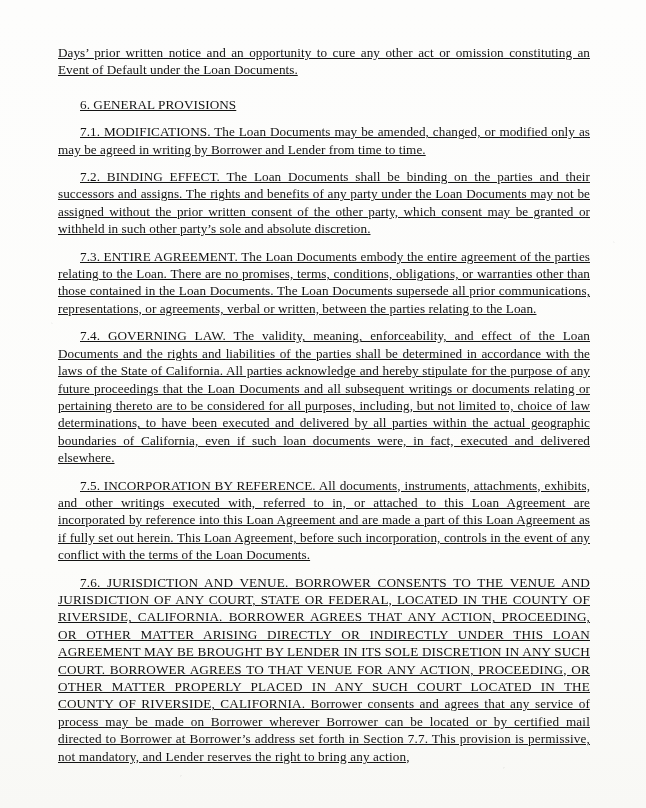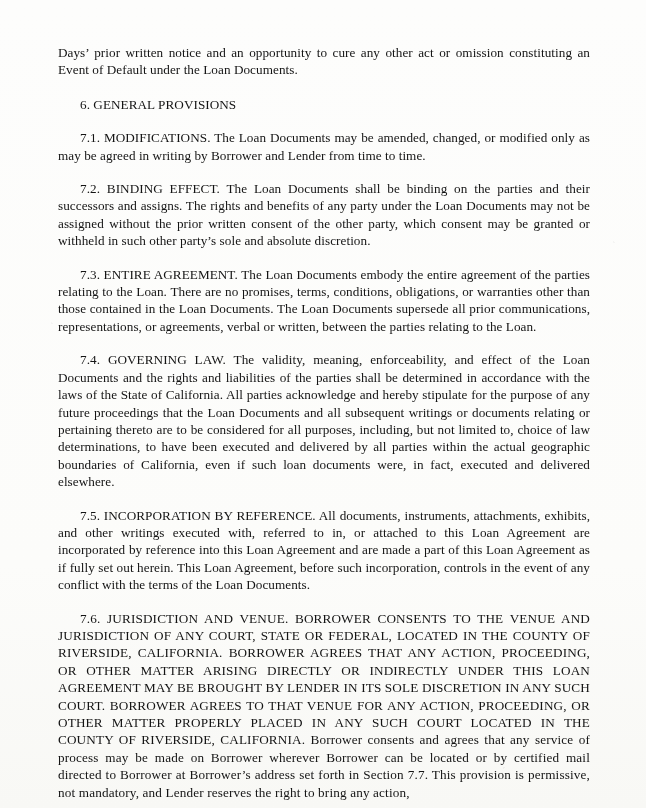--- a/index.html
+++ b/index.html
@@ -34,34 +34,35 @@
       radial-gradient(circle at 90% 88%, rgba(0,0,0,0.03) 0 1px, transparent 1px),
       radial-gradient(circle at 8% 40%, rgba(0,0,0,0.03) 0 1px, transparent 1px),
       radial-gradient(circle at 95% 30%, rgba(0,0,0,0.03) 0 1px, transparent 1px),
       linear-gradient(180deg, #fdfdfc 0%, #fcfcfa 70%, #f8f8f5 100%);
     pointer-events: none;
   }
   .content {
     position: relative;
     padding: 44px 56px 0 58px;
     box-sizing: border-box;
+    text-decoration: underline;
   }
   p {
     margin: 0 0 0 0;
     font-size: 13.2px;
     line-height: 17.4px;
     text-align: justify;
     text-justify: inter-word;
     letter-spacing: 0.05px;
   }
   p.indent {
     text-indent: 22px;
   }
   p.gap {
-    margin-top: 16px;
+    margin-top: 10px;
   }
   p.heading {
     text-indent: 22px;
     margin-top: 17px;
   }
   .caps {
     
     letter-spacing: 0.15px;
   }
 </style>

